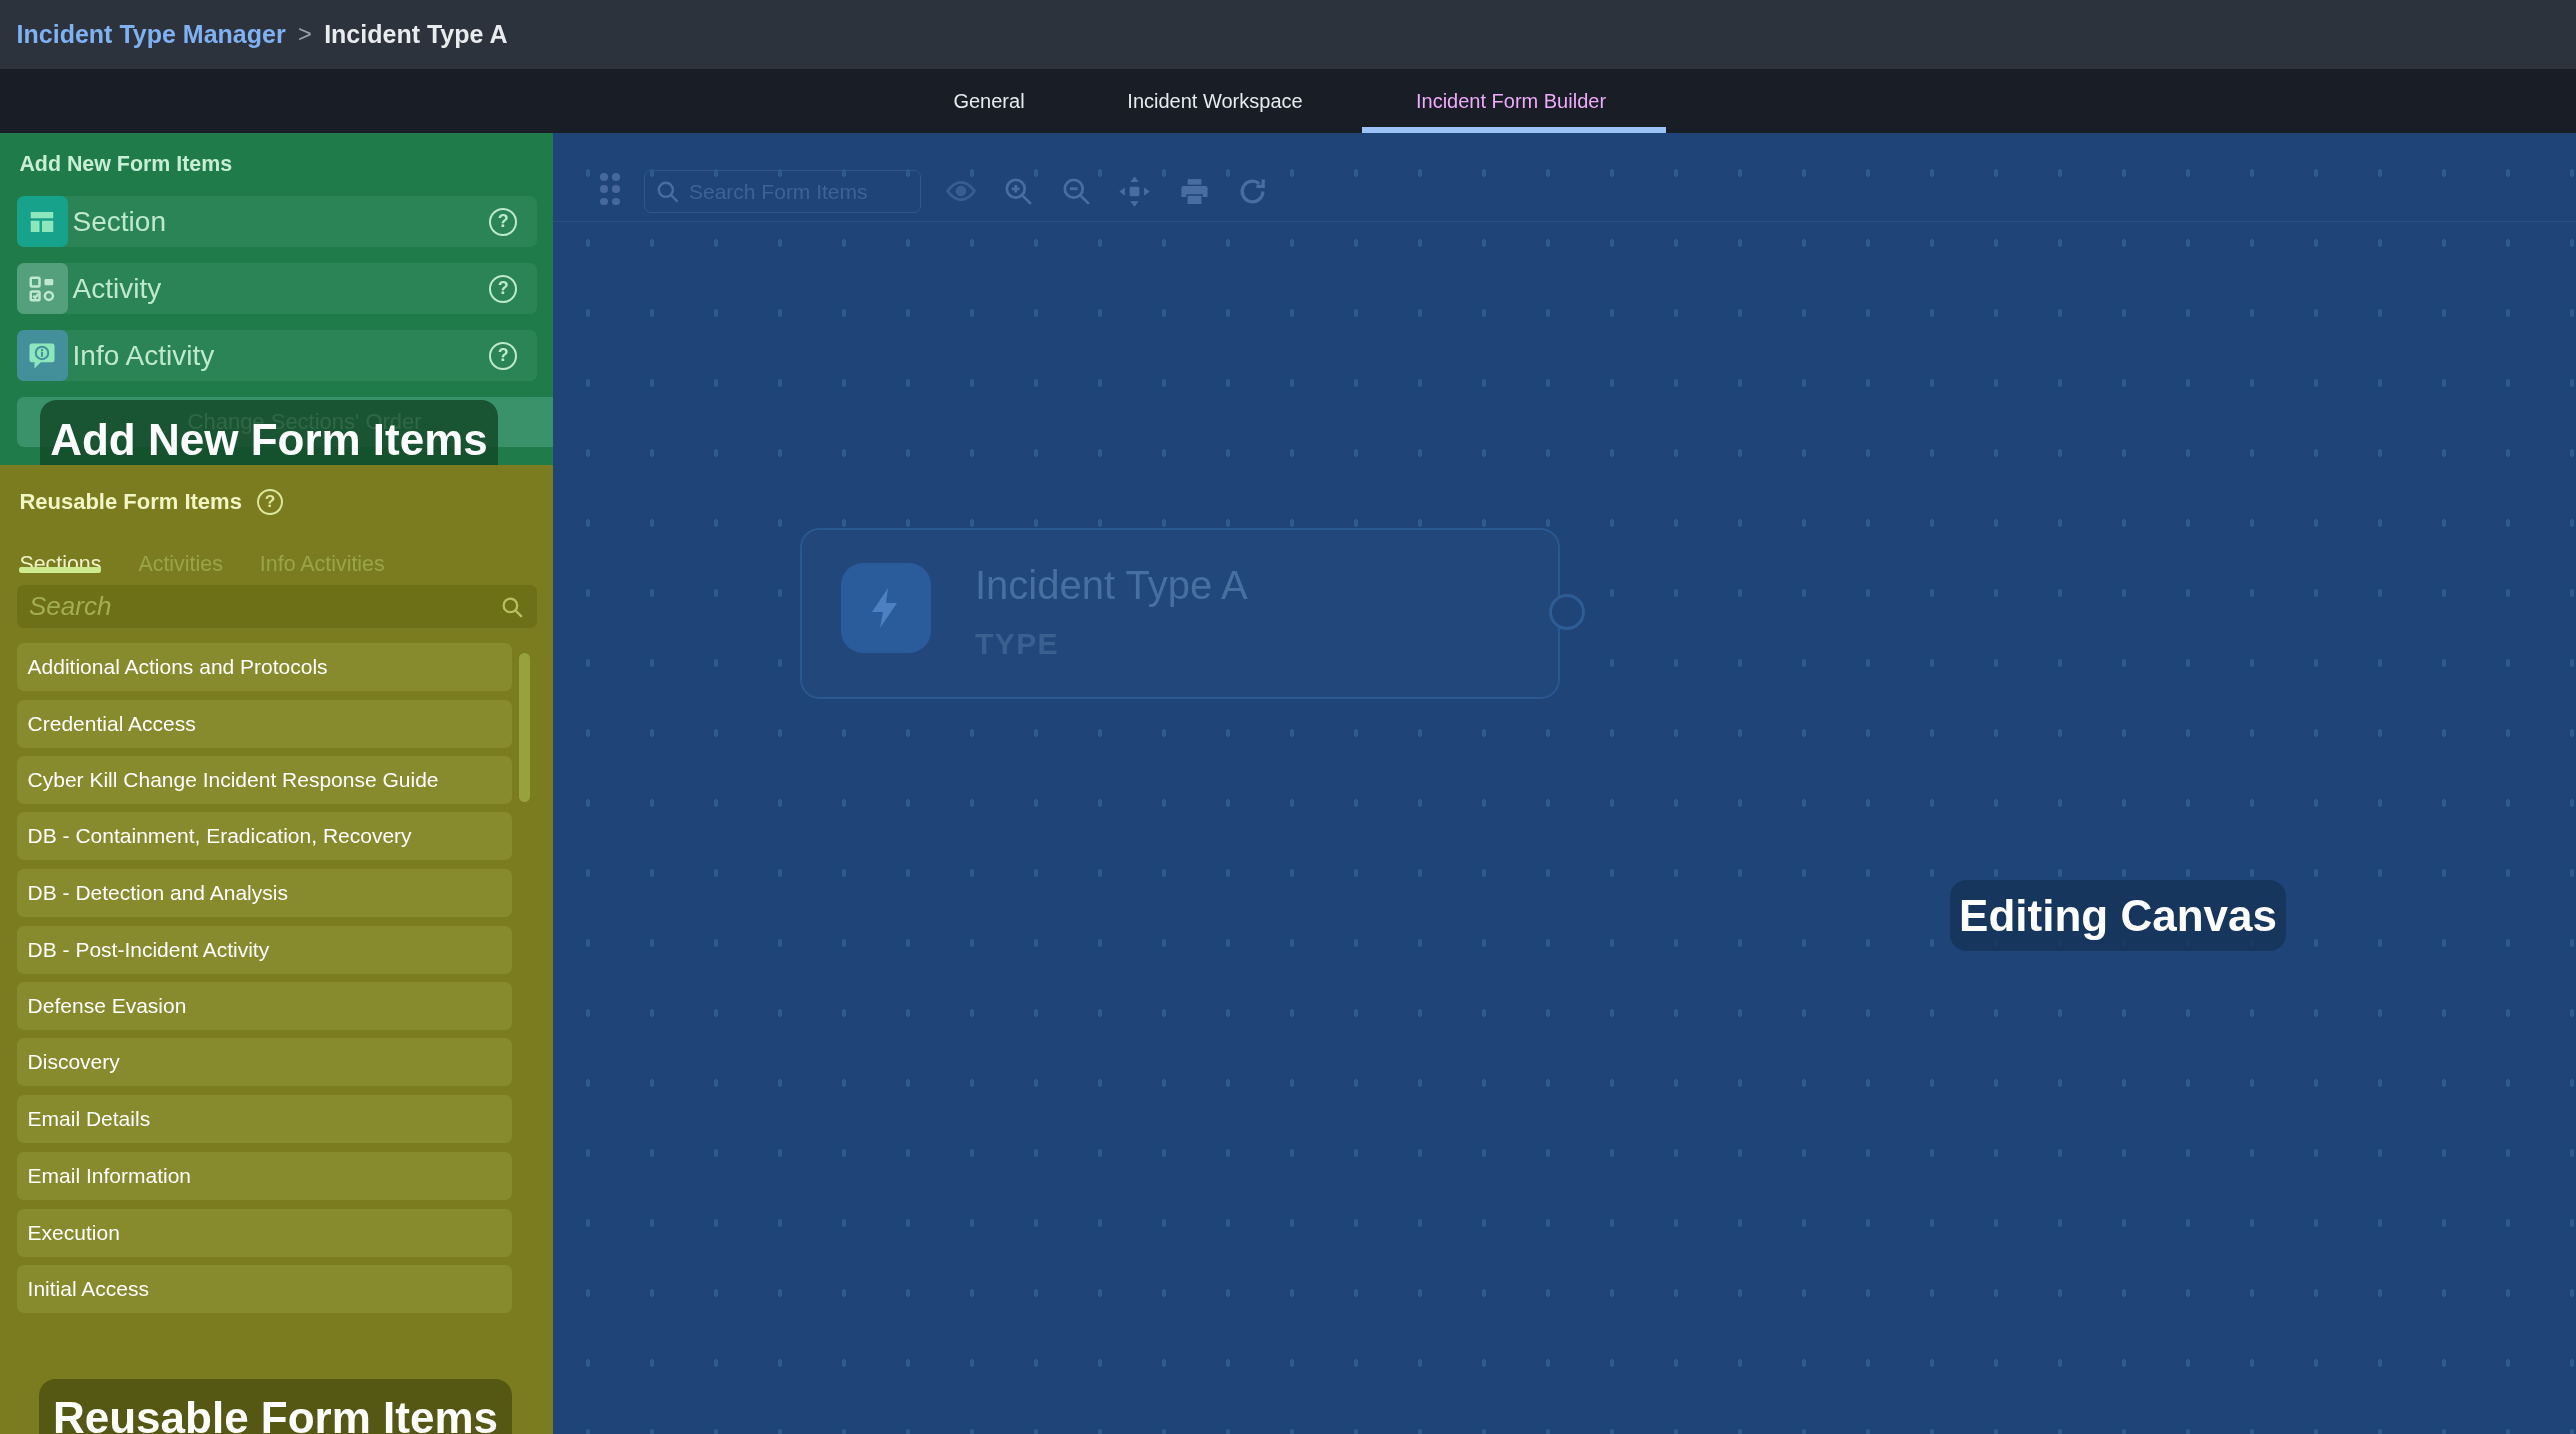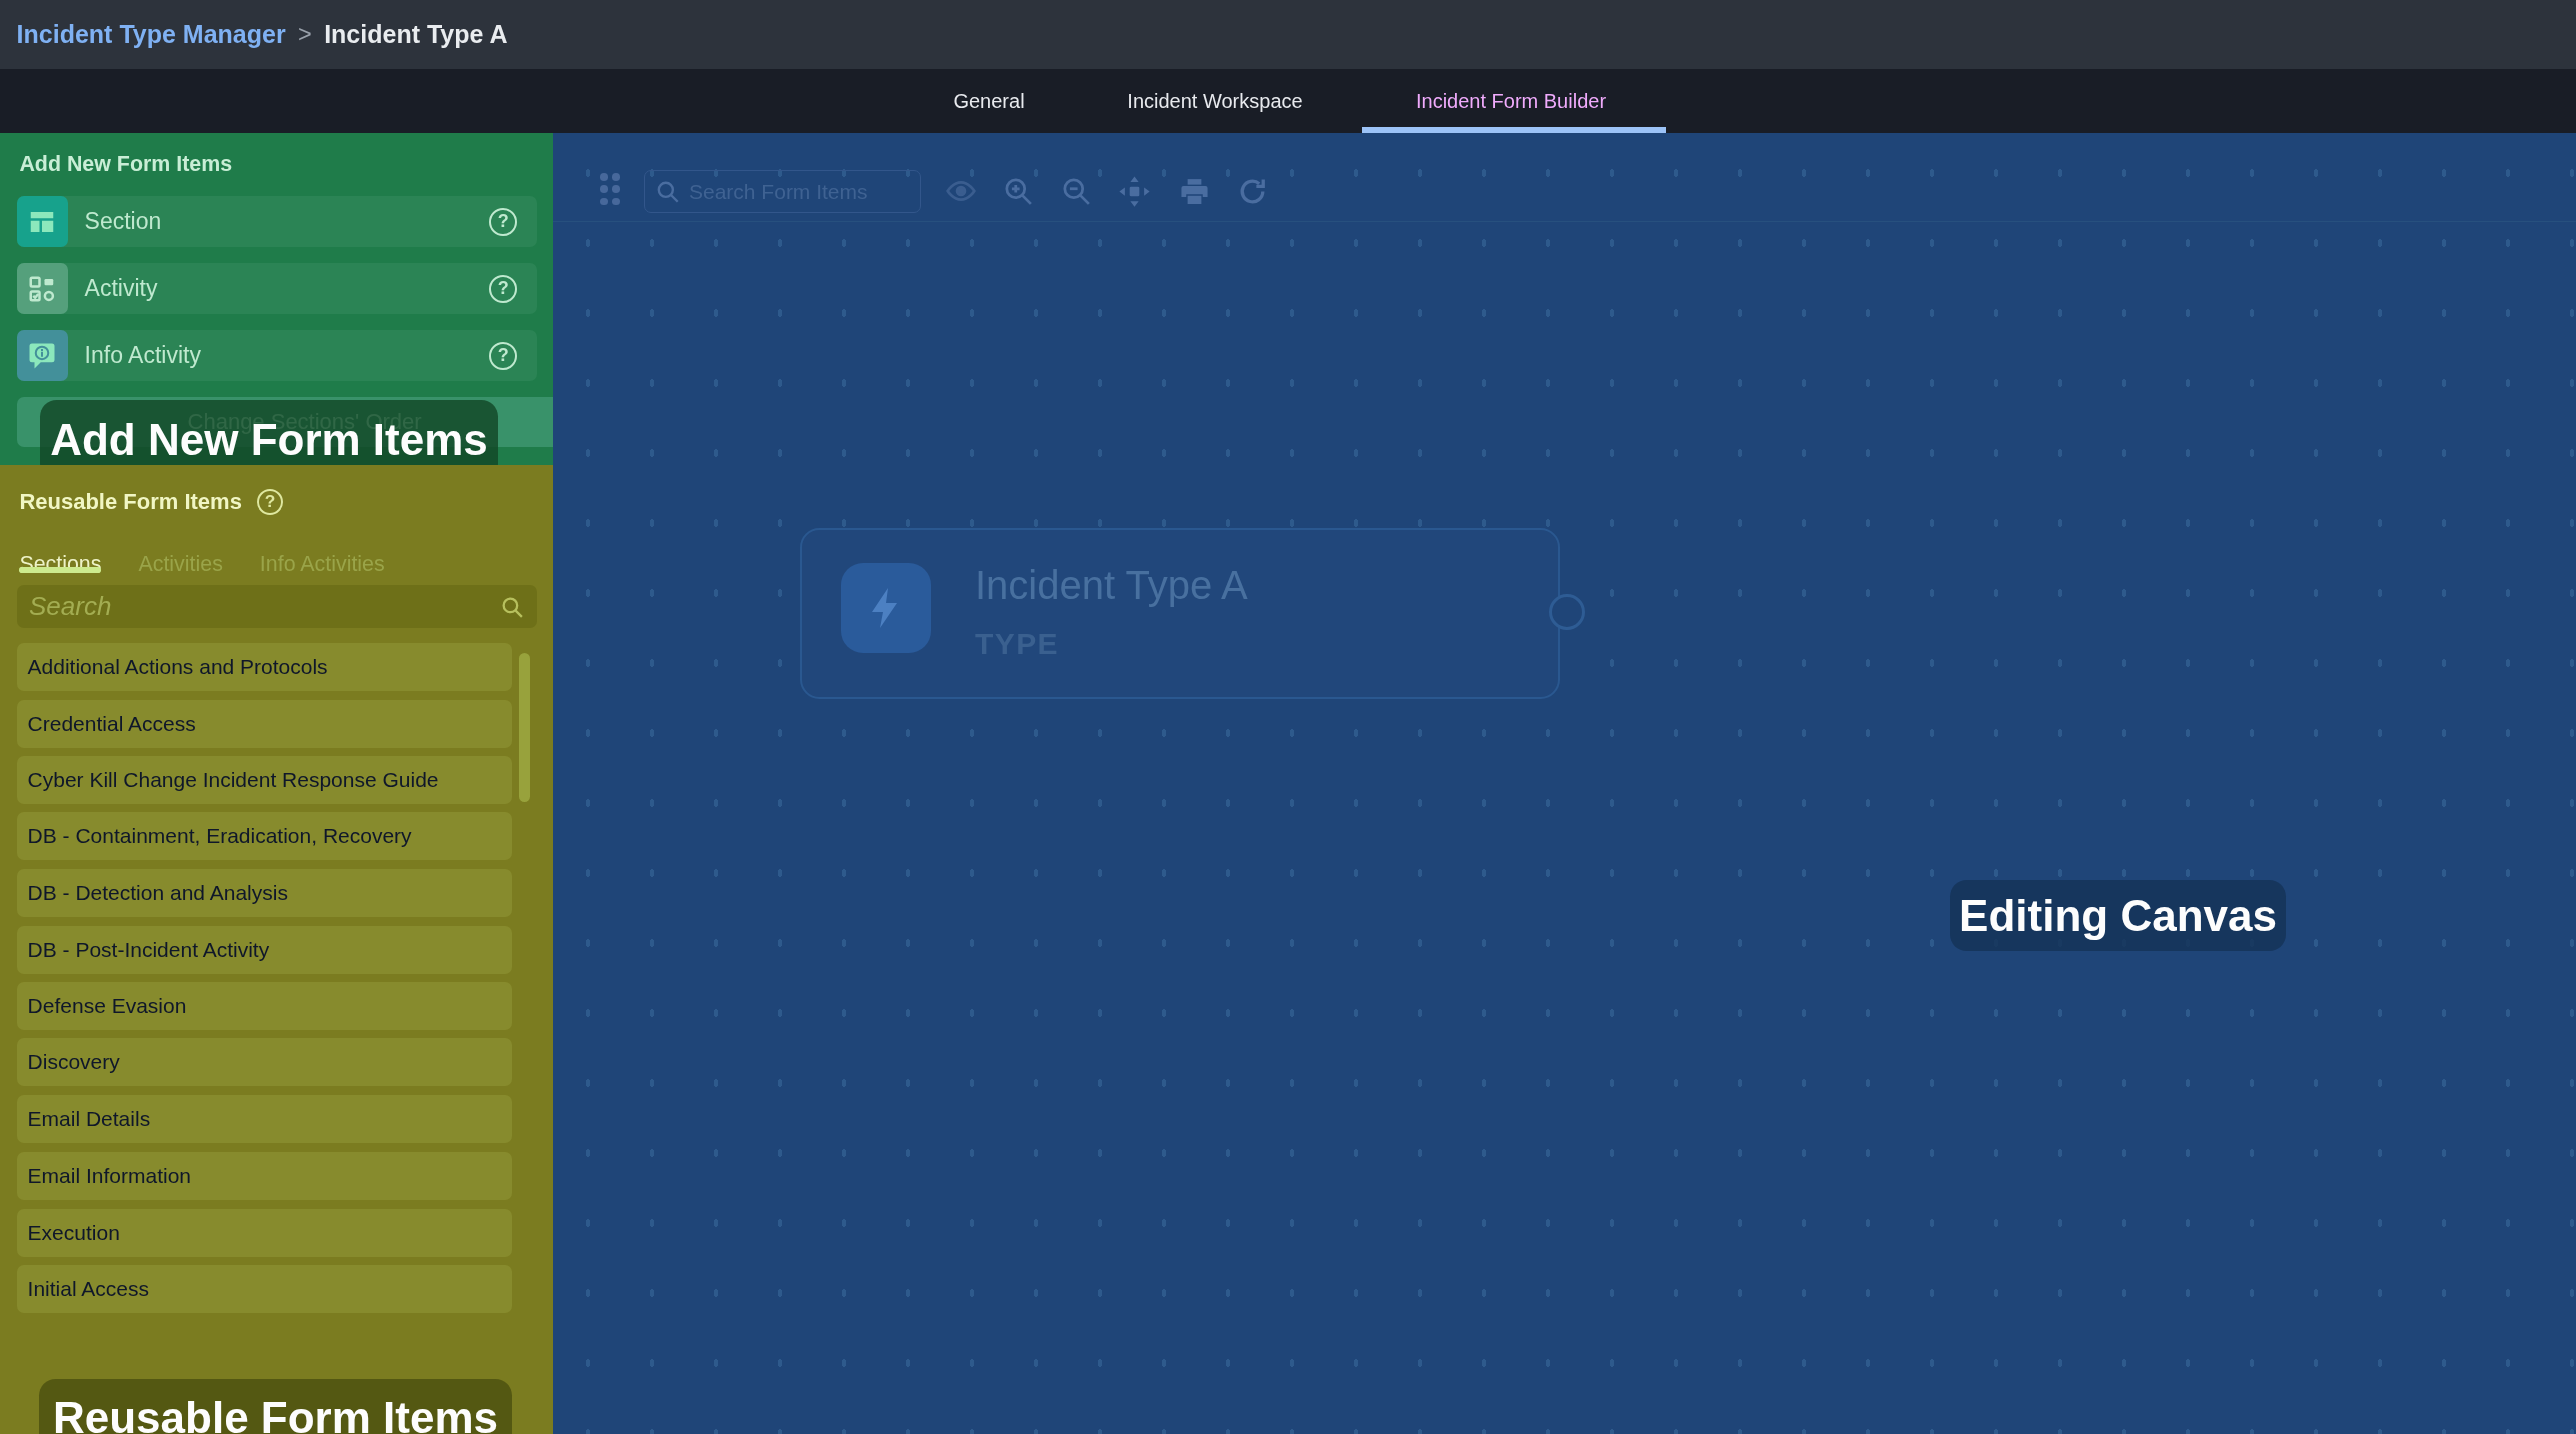--- a/index.html
+++ b/index.html
@@ -20,21 +20,21 @@
          color:#e8eaee; font-size:20px; cursor:pointer; }
   .tab.active { color:#f0abfc; }
   .tab-underline { position:absolute; left:1362px; top:58px; width:304px; height:5.5px; background:#9cc3f7; }
 
   
   .green-zone { position:absolute; left:0; top:133px; width:553px; height:332px; background:#1f7c4a; }
   .green-title { position:absolute; left:19.4px; top:19.4px; color:#c9eed6; font-size:21.4px; font-weight:700; }
   .g-row { position:absolute; left:16.6px; width:520px; height:51px; background:#2b8455; border-radius:7px;
            display:flex; align-items:center; cursor:pointer; }
   .g-tile { width:51px; height:51px; border-radius:7px; flex:0 0 51px; display:flex; align-items:center; justify-content:center; }
-  .g-label { margin-left:17px; color:#bfe9cf; font-size:23px; }
+  .g-label { margin-left:5px; color:#bfe9cf; font-size:28px; }
   .g-help { position:absolute; right:19.4px; top:50%; transform:translateY(-50%); width:28px; height:28px;
             border:2.1px solid #bfe9cf; border-radius:50%; color:#bfe9cf; font-size:18px; font-weight:700;
             display:flex; align-items:center; justify-content:center; cursor:pointer; }
   .g-btn { position:absolute; left:16.6px; top:264px; width:576px; height:50px; background:#39926a; border-radius:7px;
            color:#a9e9c6; font-size:22px; display:flex; align-items:center; justify-content:center; cursor:pointer; }
 
   
   .olive-zone { position:absolute; left:0; top:465px; width:553px; height:970px; background:#7b7c20; }
   .o-title-row { position:absolute; left:19.4px; top:23.5px; display:flex; align-items:center; }
   .o-title { color:#f1f6c4; font-size:22px; font-weight:700; }
@@ -43,21 +43,21 @@
   .o-tabs { position:absolute; left:19.4px; top:71px; display:flex; gap:37px;margin-top:16px; }
   .o-tab { font-size:21.4px; color:#9aa449; cursor:pointer; padding-bottom:12.4px; }
   .o-tab.active { color:#eef3c8; }
   .o-underline { position:absolute; left:19.4px; top:102px; width:82px; height:6.2px; background:#cdeb8e; border-radius:2.8px; }
   .o-search { position:absolute; left:16.6px; top:120px; width:520px; height:43px; background:#6e7018; border:none;
               border-radius:7px; color:#d9e291; font-size:26px; padding:0 48px 0 12.4px; outline:none;font-style:italic; }
   .o-search::placeholder { color:#a3ad52; }
   .o-search-icon { position:absolute; right:28px; top:130px; color:#b7c05e; pointer-events:none; }
   .o-list { position:absolute; left:0; top:178px; width:553px; height:792px; }
   .o-item { position:absolute; left:16.6px; width:495px; height:48px; background:#878b2d; border-radius:7px;
-            display:flex; align-items:center; padding-left:11px; color:#0f172a; font-size:21px; cursor:pointer; }
+            display:flex; align-items:center; padding-left:11px; color:#ffffff; font-size:21px; cursor:pointer; }
   .o-scroll { position:absolute; left:519px; top:10.4px; width:11px; height:149px; background:#98a23c; border-radius:5.5px; cursor:grab; }
 
   
   .pill { position:absolute; border-radius:16.6px; display:flex; align-items:center; justify-content:center;
           color:#fdfdfd; font-weight:700; font-size:44px; white-space:nowrap; }
   .pill-green { left:40px; top:267px; width:458px; height:80px; background:rgba(18,70,38,0.80); }
   .pill-olive { left:39px; top:914px; width:473px; height:77px; background:rgba(70,75,14,0.74); }
   .pill-navy  { left:1397px; top:747px; width:336px; height:71px; background:rgba(20,50,86,0.80); }
 
   

